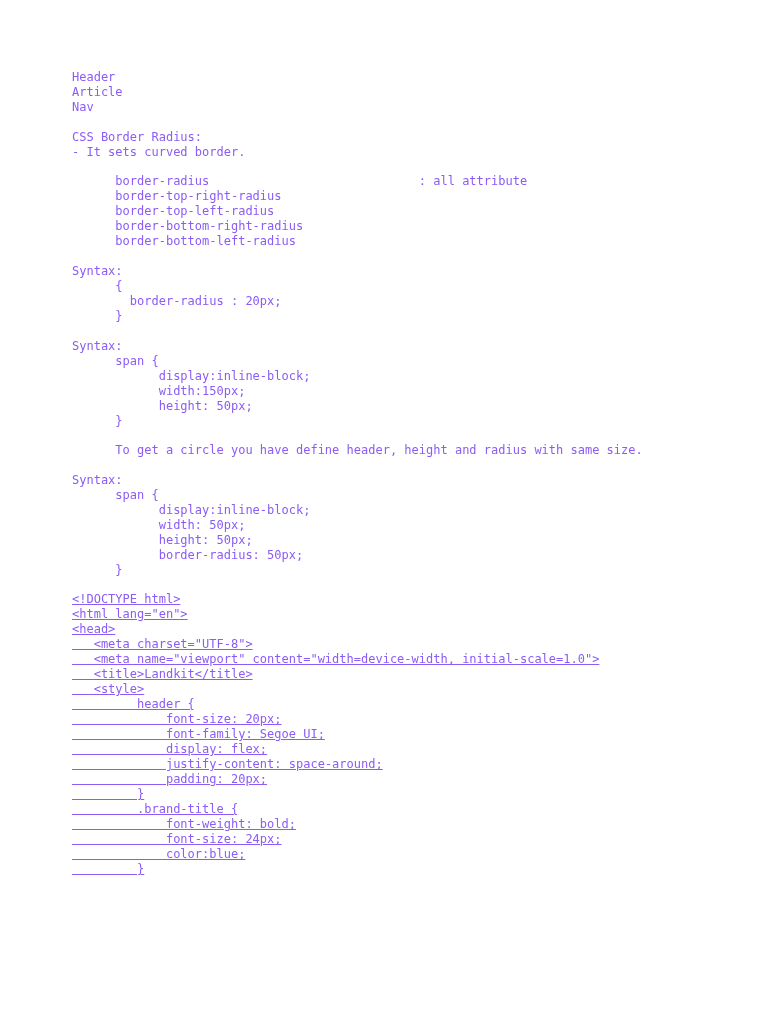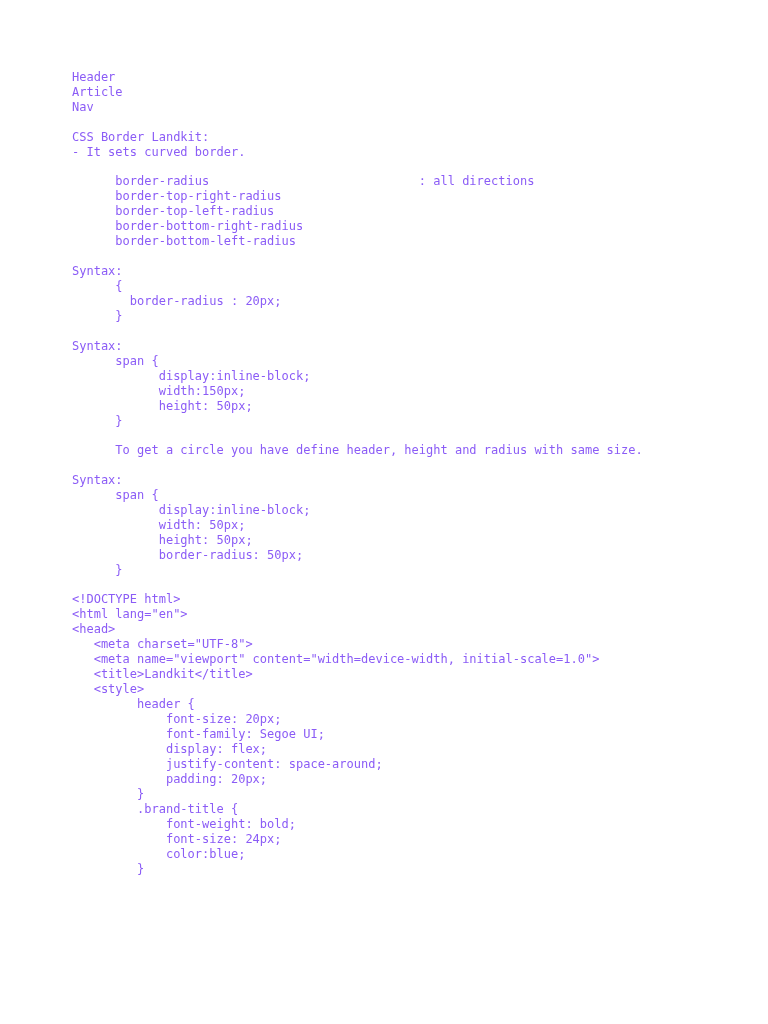--- a/index.html
+++ b/index.html
@@ -25,33 +25,34 @@
     line-height: 15px;
   }
   .doc pre {
     margin: 0 0 14.63px 0;
     padding: 0;
     font: inherit;
     white-space: pre;
   }
   .doc pre:last-child {
     margin-bottom: 0;
+    text-decoration: underline;
   }
 </style>
 </head>
 <body>
 
 <div class="page">
   <div class="doc">
     <pre>Header
 Article
 Nav</pre>
-    <pre>CSS Border Landkit:
+    <pre>CSS Border Radius:
 - It sets curved border.</pre>
-    <pre>      border-radius                             : all directions
+    <pre>      border-radius                             : all attribute
       border-top-right-radius
       border-top-left-radius
       border-bottom-right-radius
       border-bottom-left-radius</pre>
     <pre>Syntax:
       {
         border-radius : 20px;
       }</pre>
     <pre>Syntax:
       span {

